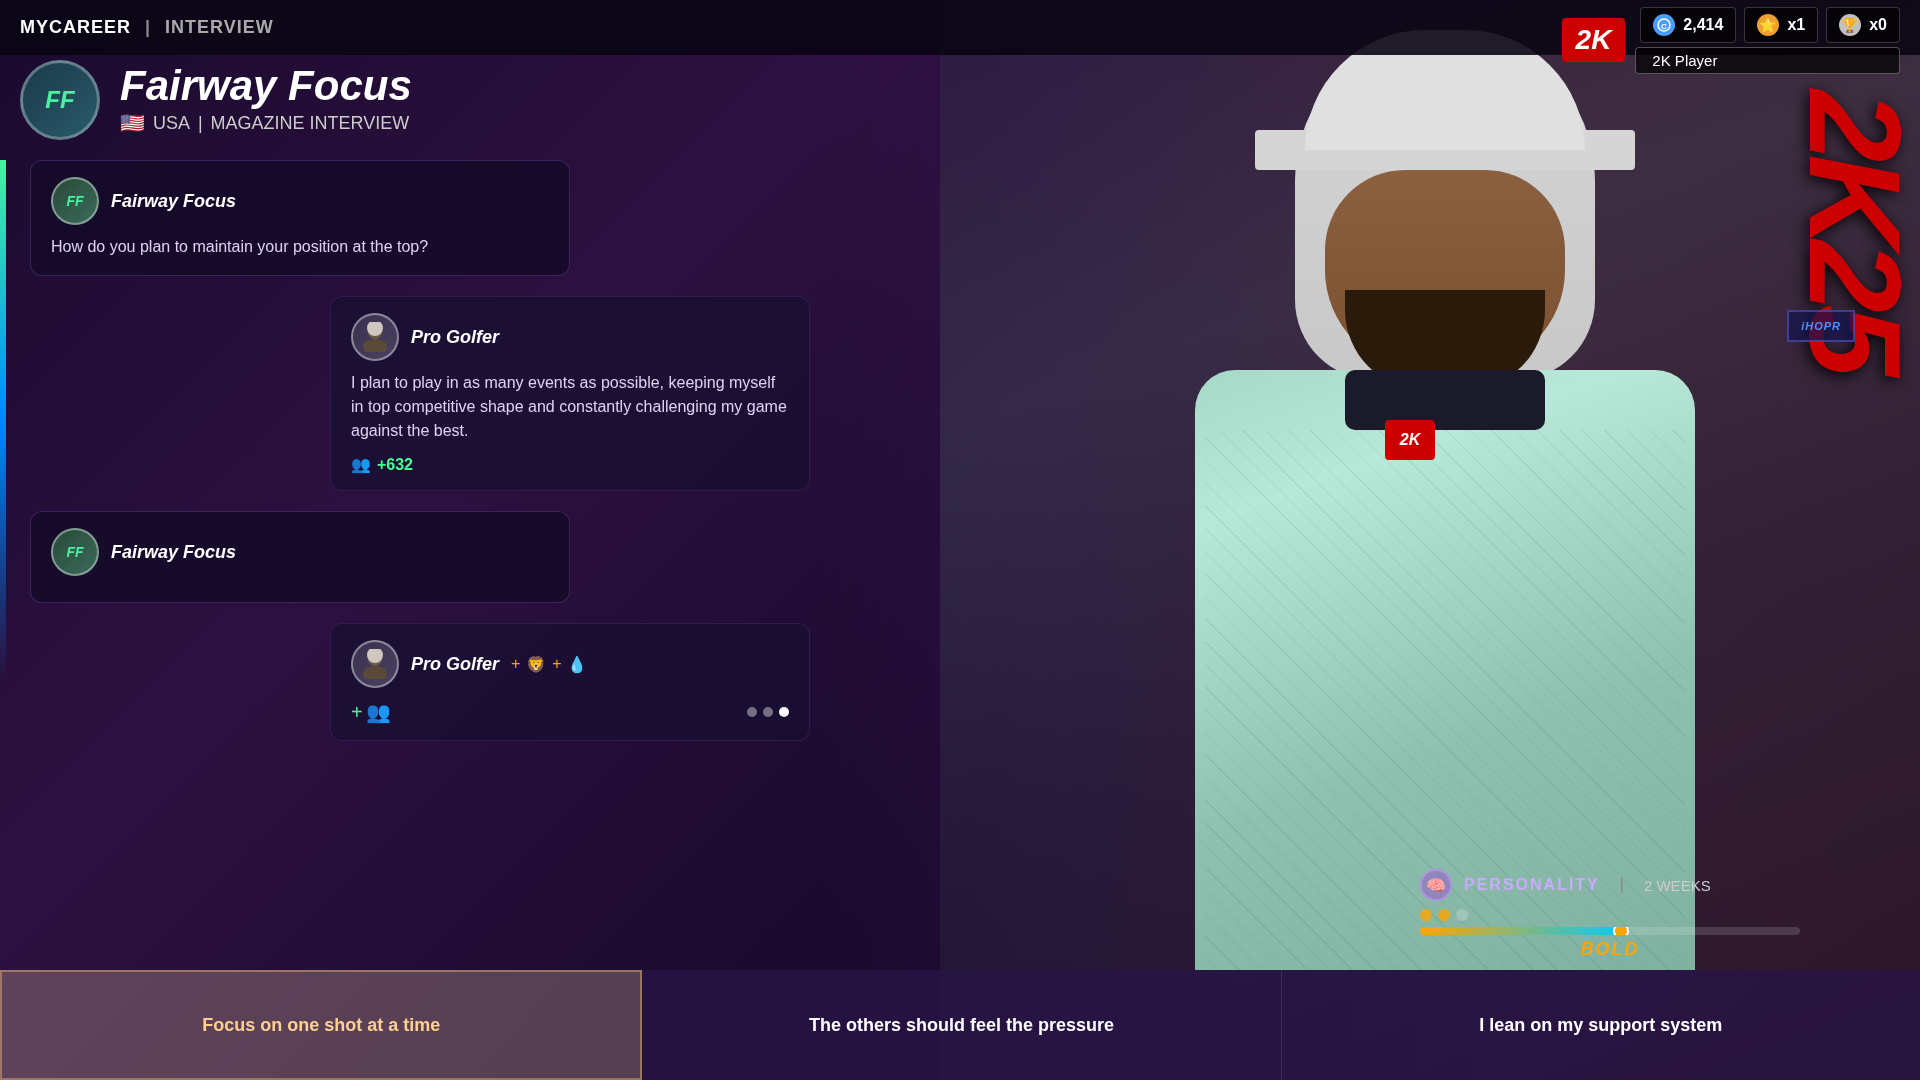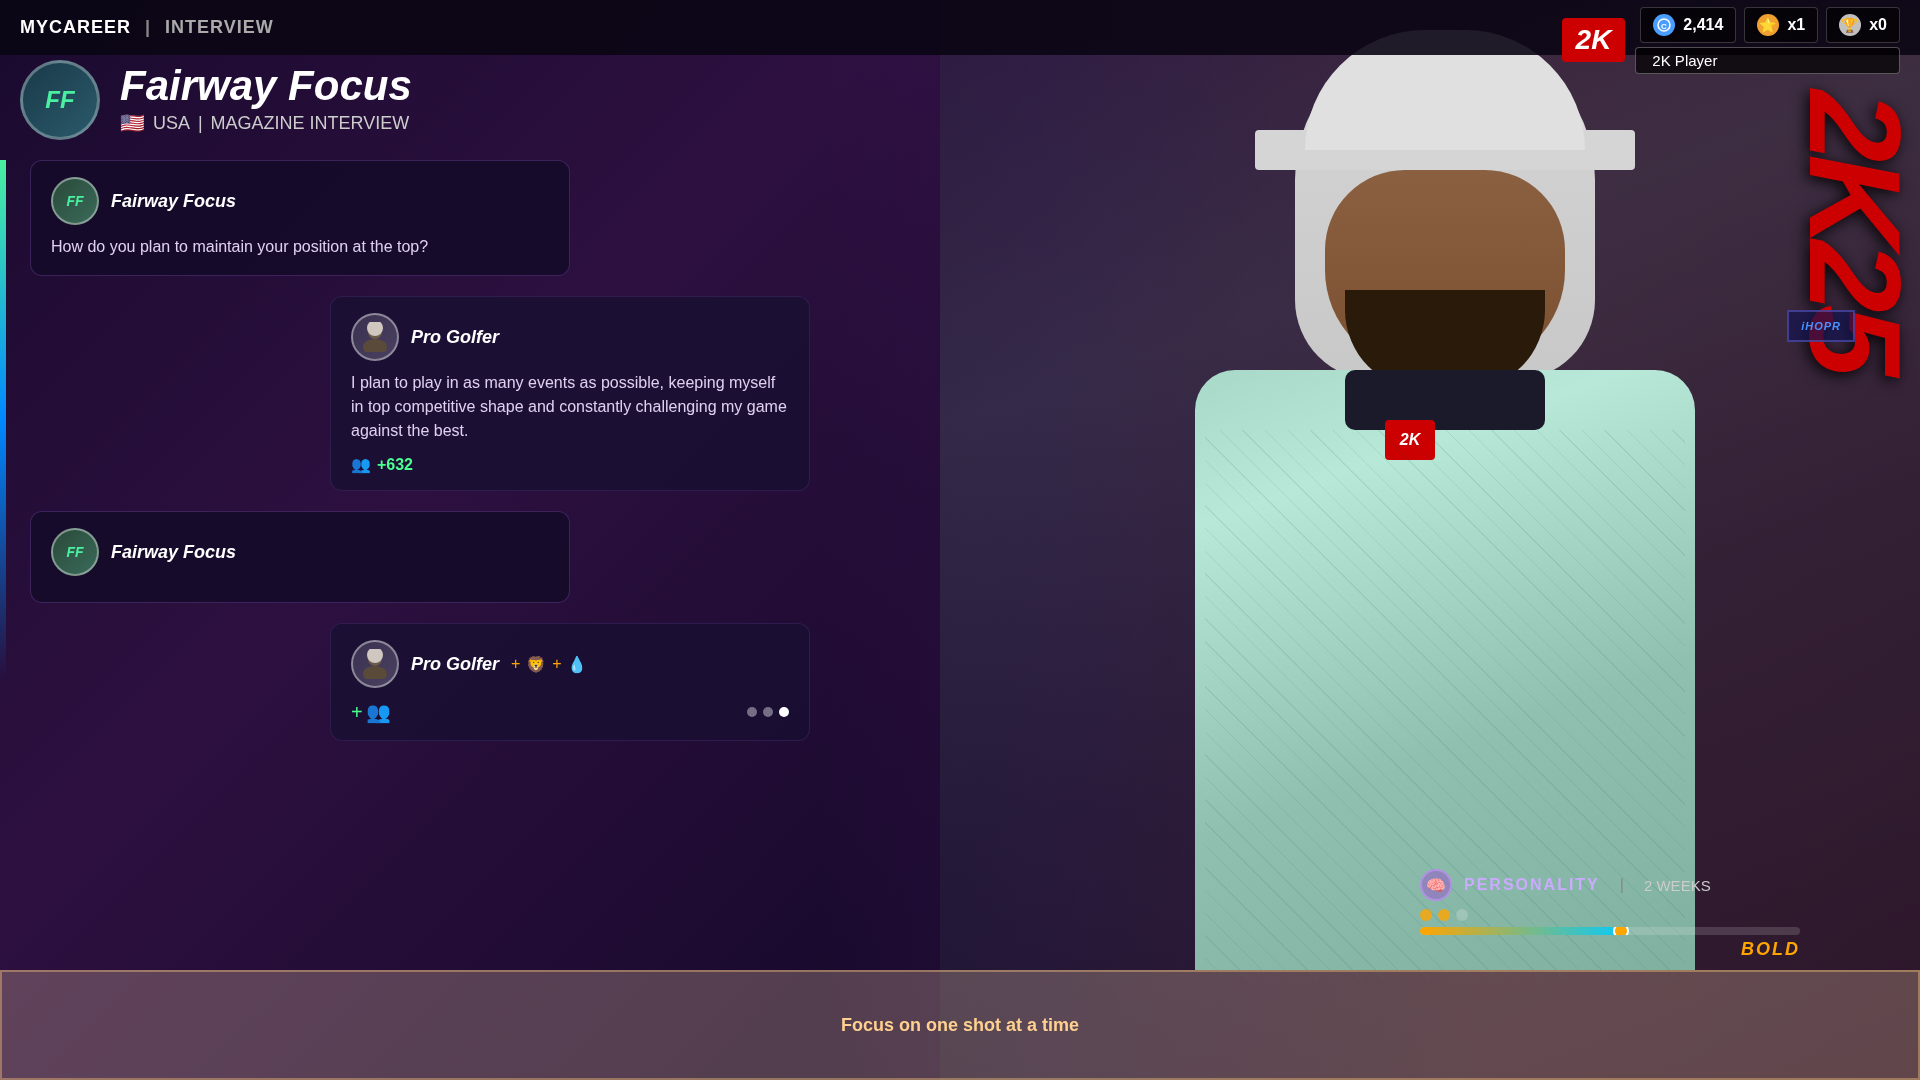--- a/index.html
+++ b/index.html
@@ -408,21 +408,21 @@
 
     .progress-fill {
       height: 100%;
       background: linear-gradient(90deg, #ffa500, #00ccff);
       border-radius: 4px;
       width: 55%;
     }
 
     .personality-value-label {
       display: flex;
-      justify-content: flex-end;
+      justify-content: center;
       margin-top: 4px;
     }
 
     .personality-value {
       color: #ffa500;
       font-size: 18px;
       font-weight: 900;
       font-style: italic;
       letter-spacing: 2px;
       text-transform: uppercase;
@@ -632,13 +632,19 @@
   </div>
   <div class="personality-value-label">
     <span class="personality-value">BOLD</span>
   </div>
 </div>
 
 <div class="answer-choices">
   <div class="answer-choice selected">
     <span>Focus on one shot at a time</span>
   </div>
+  <div class="answer-choice default">
+    <span>The others should feel the pressure</span>
+  </div>
+  <div class="answer-choice default">
+    <span>I lean on my support system</span>
+  </div>
 </div>
 
 </body></html>

